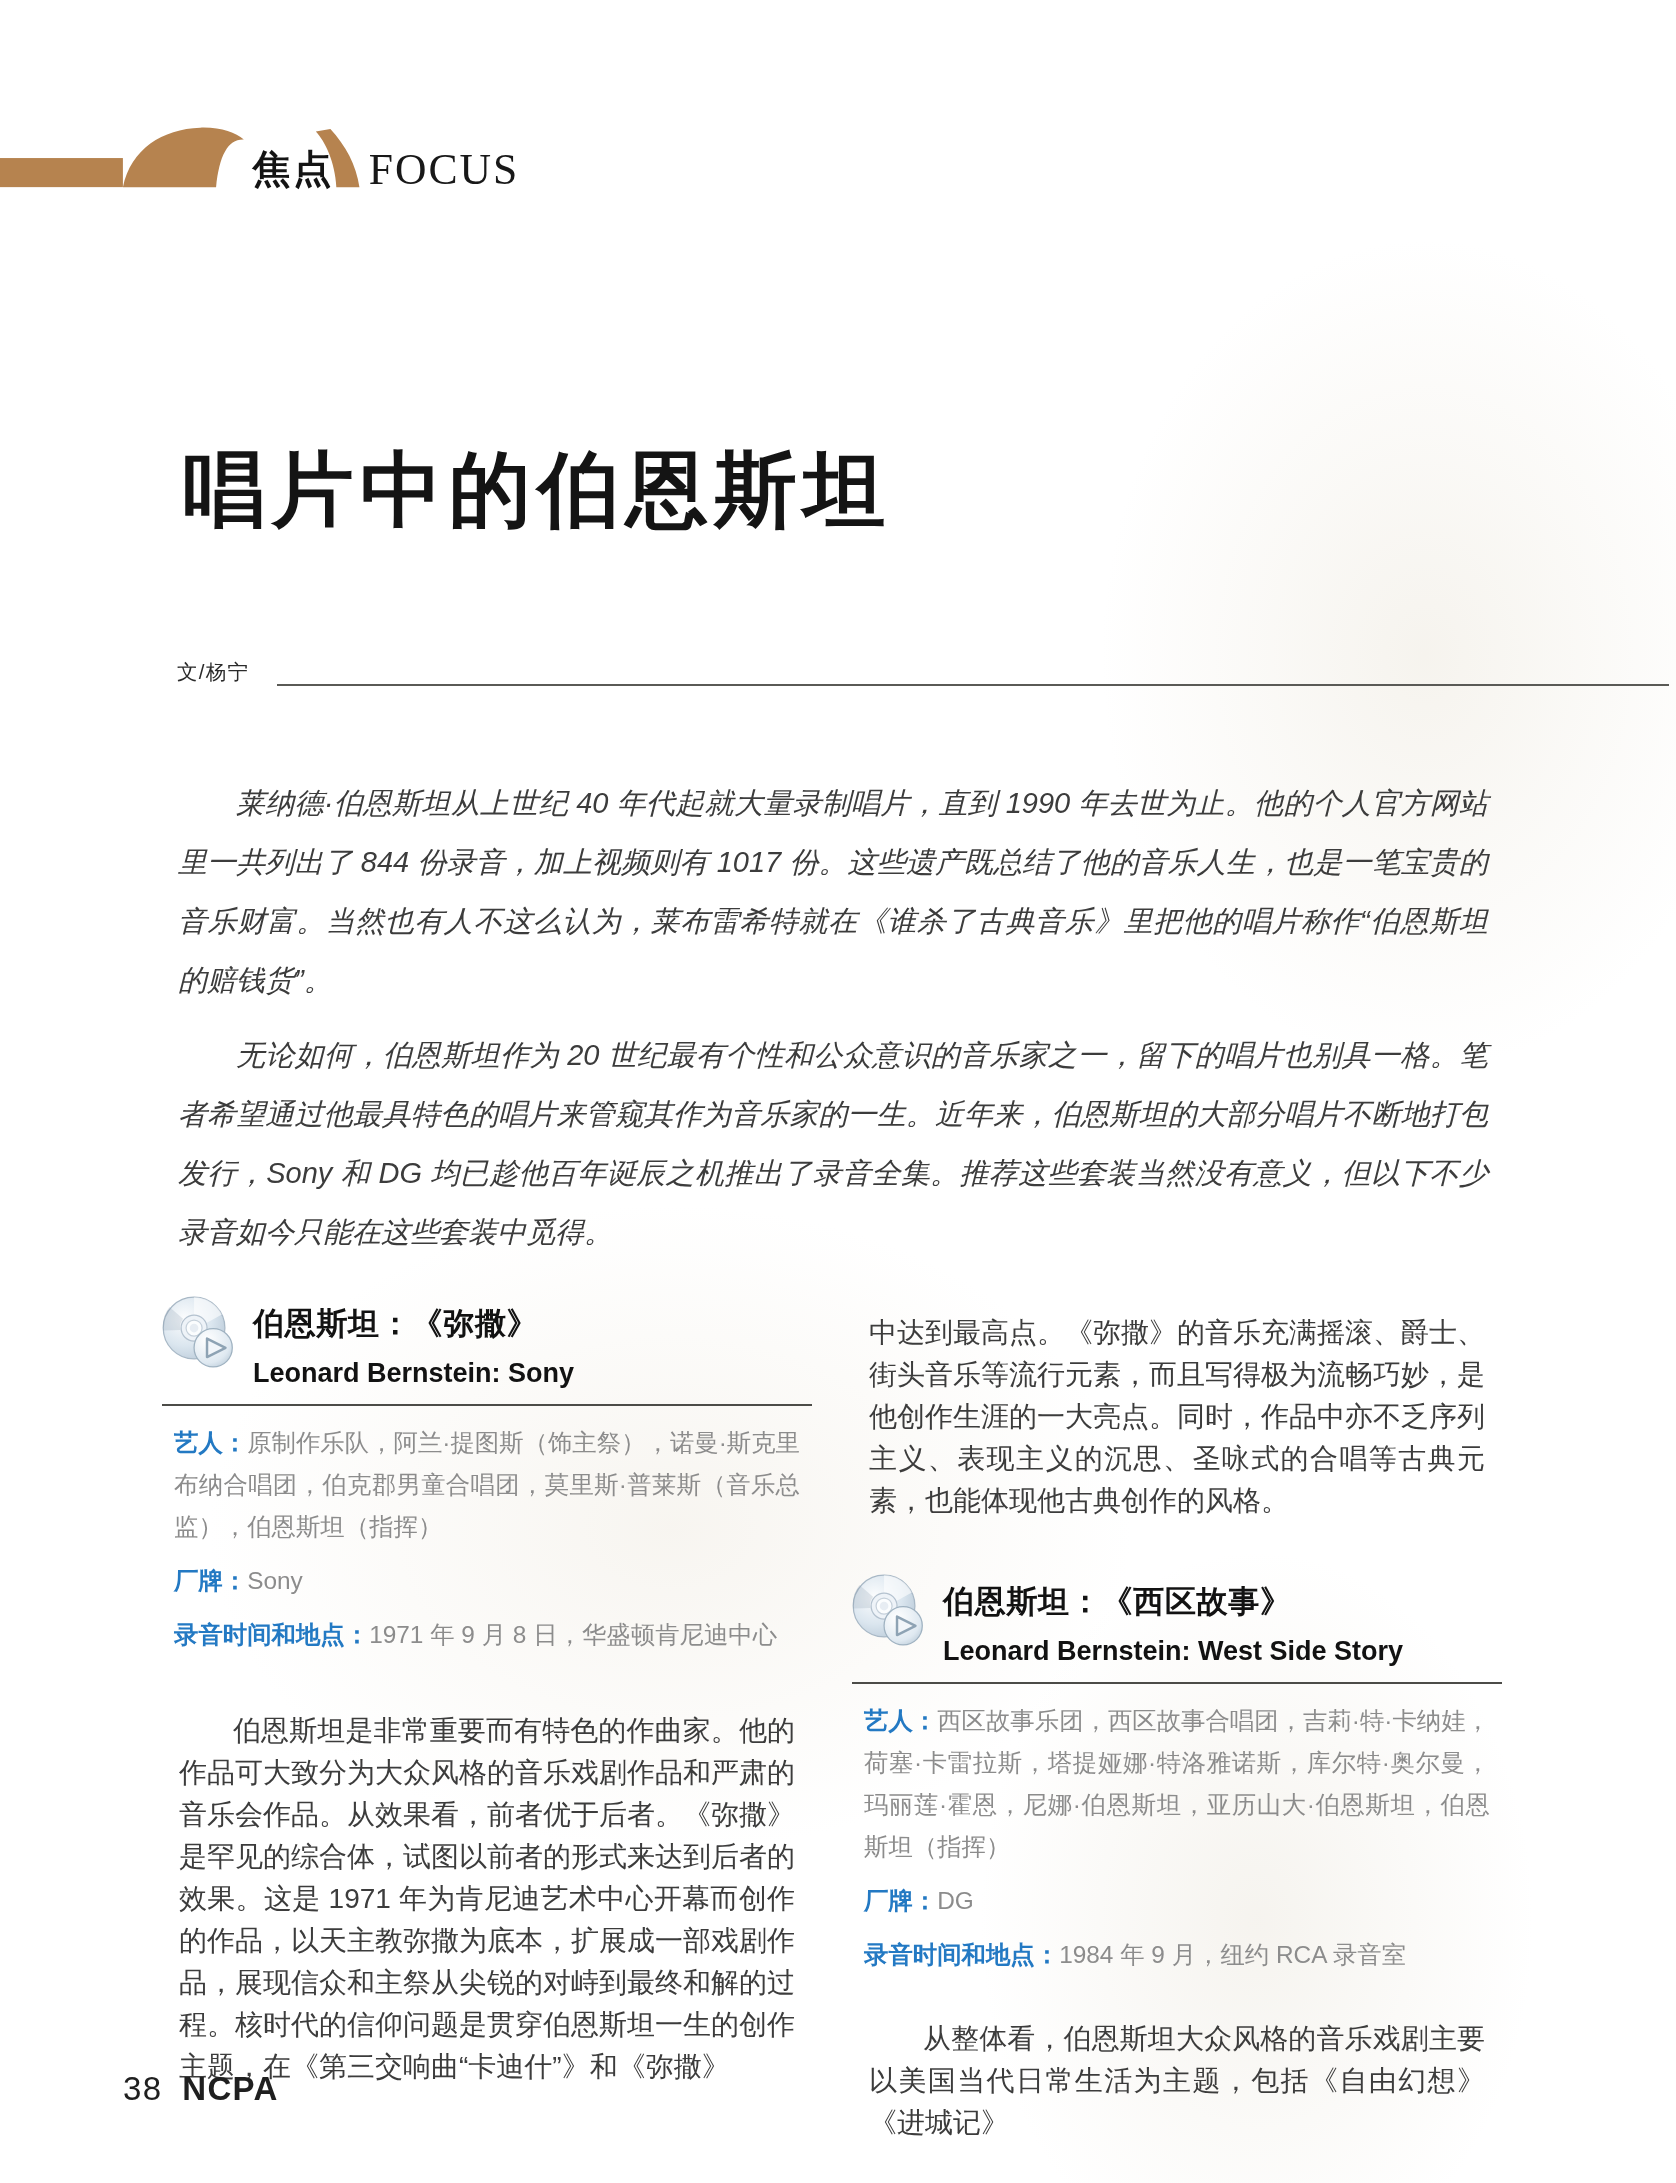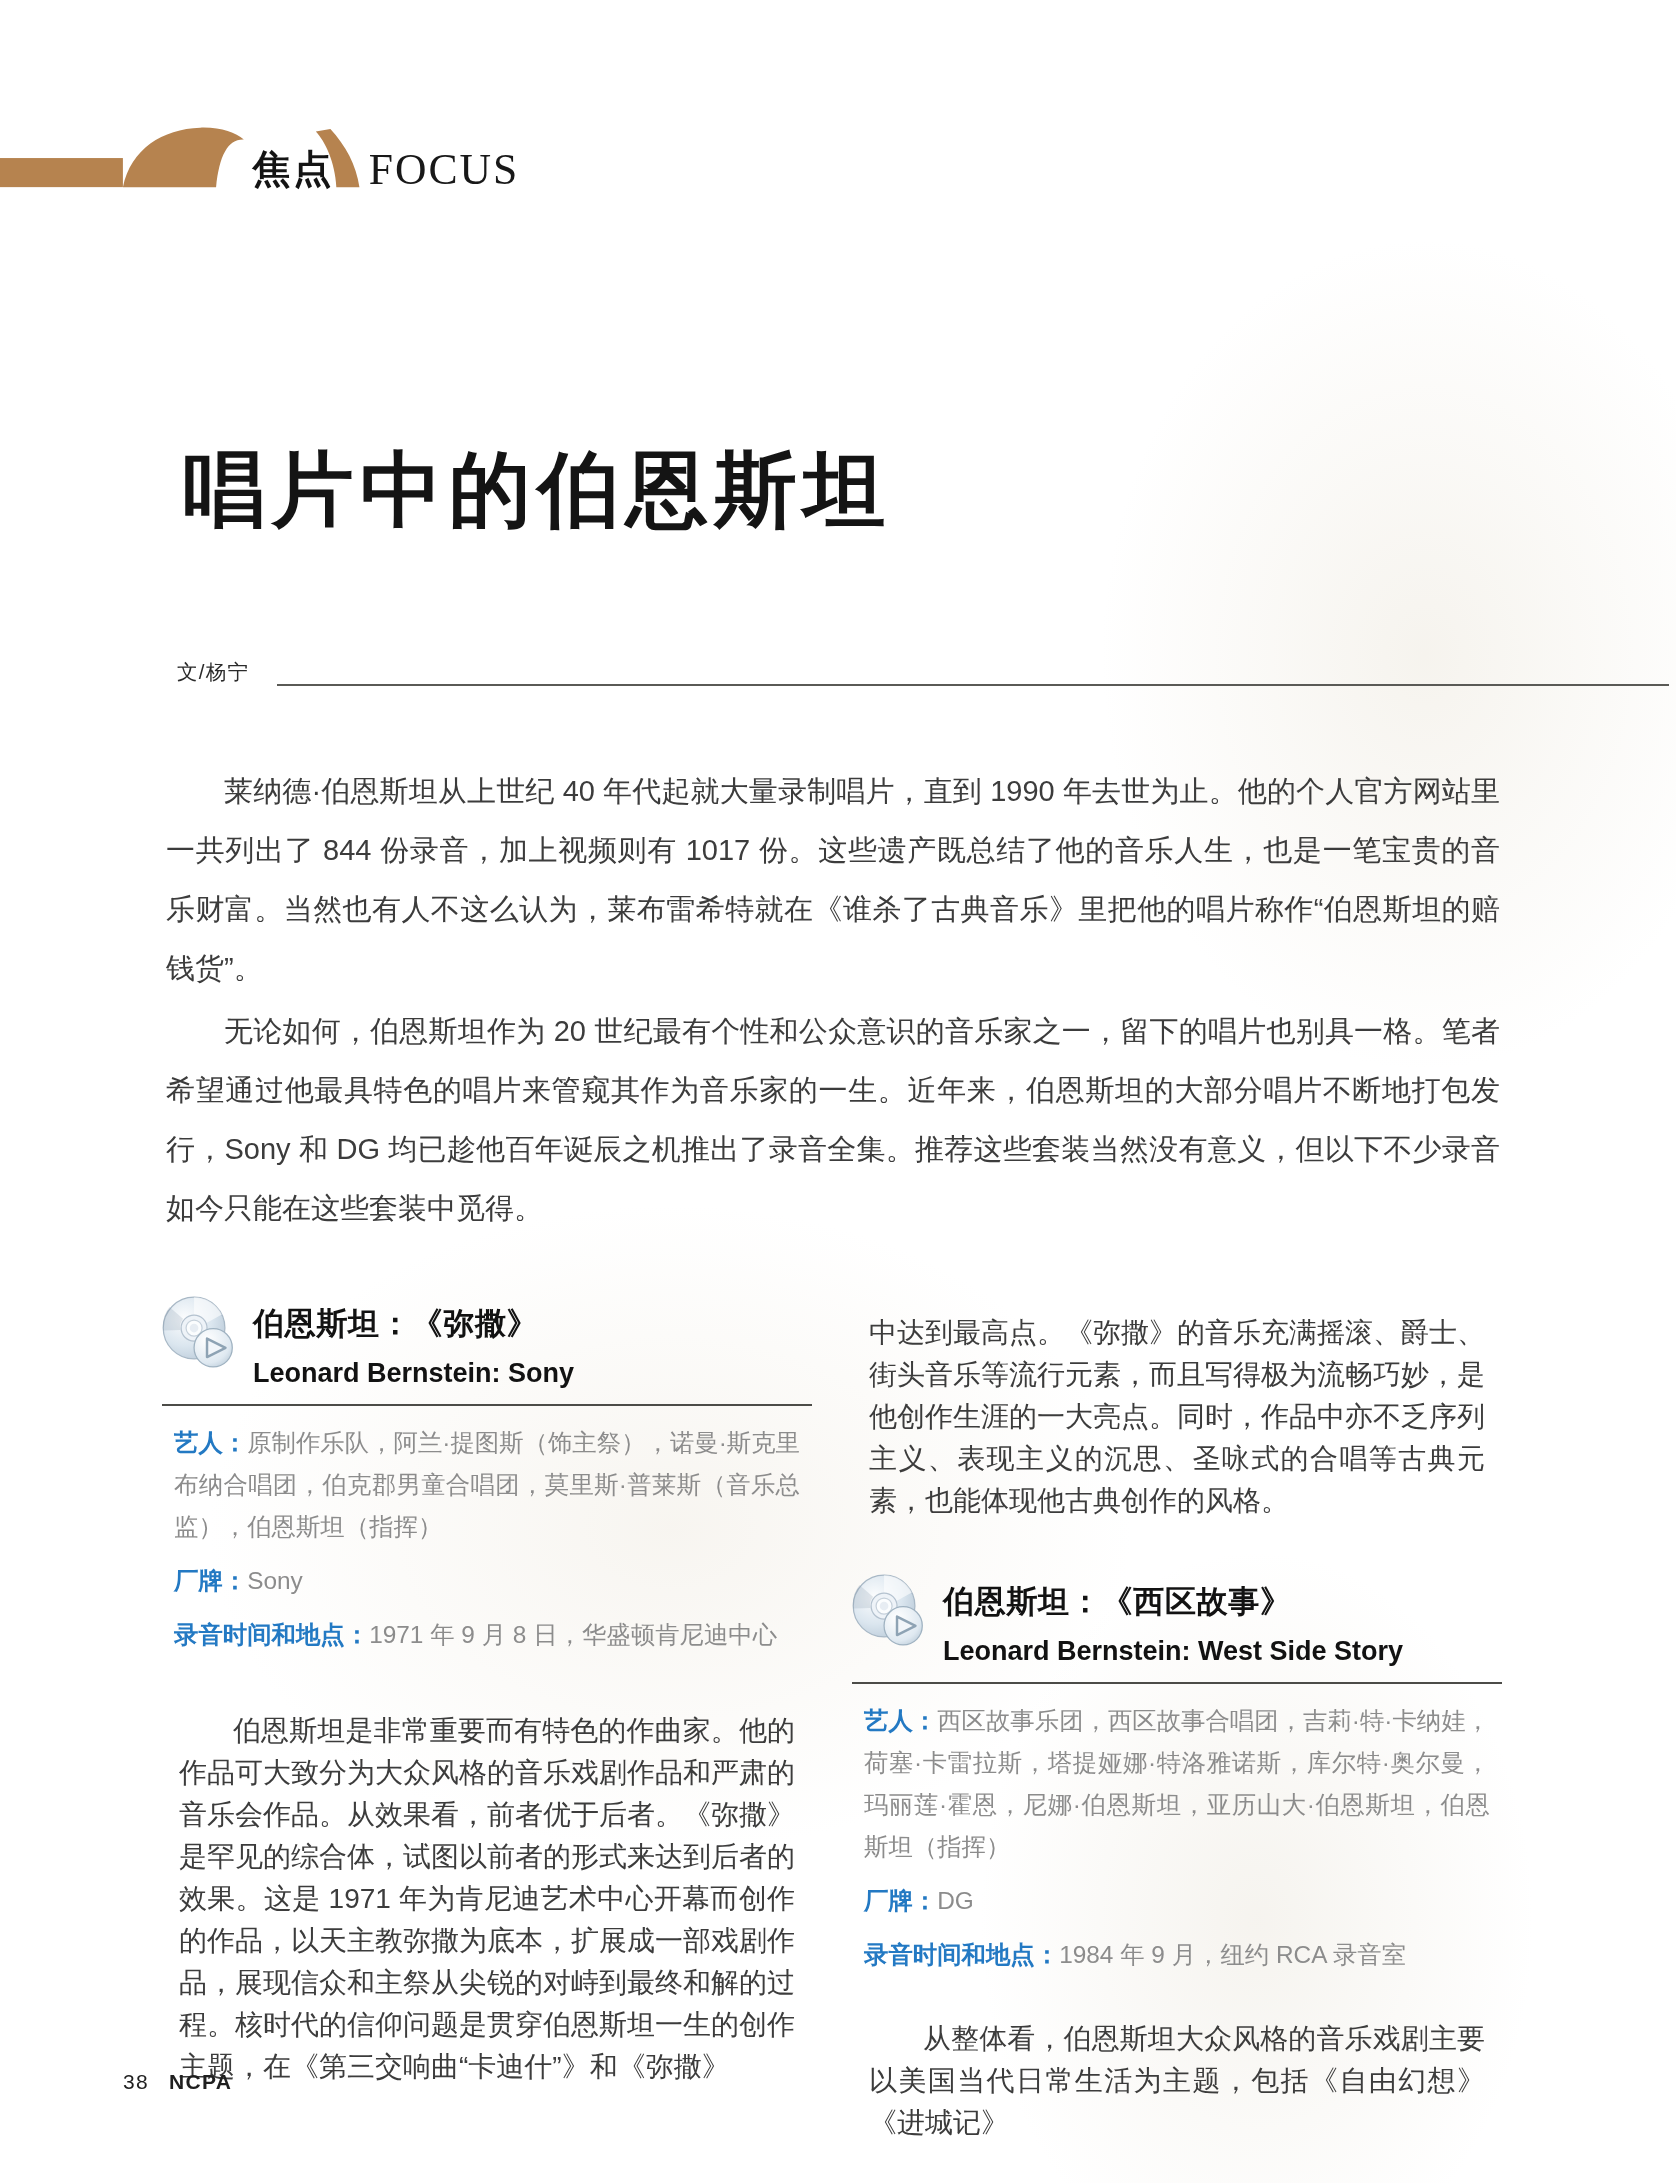--- a/index.html
+++ b/index.html
@@ -33,21 +33,21 @@
     position:absolute;top:658px;left:177px;right:6.6px;
     display:flex;align-items:flex-end;gap:28px;
   }
   .byline{font-size:20.5px;color:#2b2b2b;letter-spacing:1.3px;white-space:nowrap;}
   .byline-rule{flex:1;height:0;border-top:2px solid #5a5a56;}
 
   .intro{
     position:absolute;top:758px;left:162px;width:1342px;
     font-size:29px;line-height:59px;text-align:justify;color:#3c3c3c;
   }
-  .intro p{margin:4px;text-indent:58px;}
+  .intro p{margin:16px;text-indent:58px;font-style:italic;}
 
   .columns{
     position:absolute;top:1295px;left:162px;width:1340px;
     display:grid;grid-template-columns:650px 650px;column-gap:40px;
   }
   .col{position:relative;}
 
   .entry-head{display:flex;gap:17px;}
   .cd-icon{flex:none;margin-top:1.3px;}
   .entry-titles{padding-top:8px;}
@@ -63,21 +63,21 @@
     margin:17px;font-size:28px;line-height:42px;text-align:justify;color:#3c3c3c;
   }
   .indent{text-indent:54px;}
   .left-body{margin-top:54px;}
   .entry-2{margin-top:51px;}
   .right-bottom{margin-top:42px;}
 
   .page-footer{
     position:absolute;top:2070px;left:123px;
     display:flex;align-items:baseline;gap:20px;
-    font-size:21px;color:#1f1f1f;letter-spacing:1.3px;
+    font-size:33px;color:#1f1f1f;letter-spacing:1.3px;
   }
   .page-footer .brand{font-weight:bold;}
 </style>
 </head>
 <body>
 
 <svg width="0" height="0" style="position:absolute" aria-hidden="true">
   <defs>
     <radialGradient id="cdDisc" cx="35%" cy="35%" r="80%">
       <stop offset="0%" stop-color="#fcfdfe"></stop>

